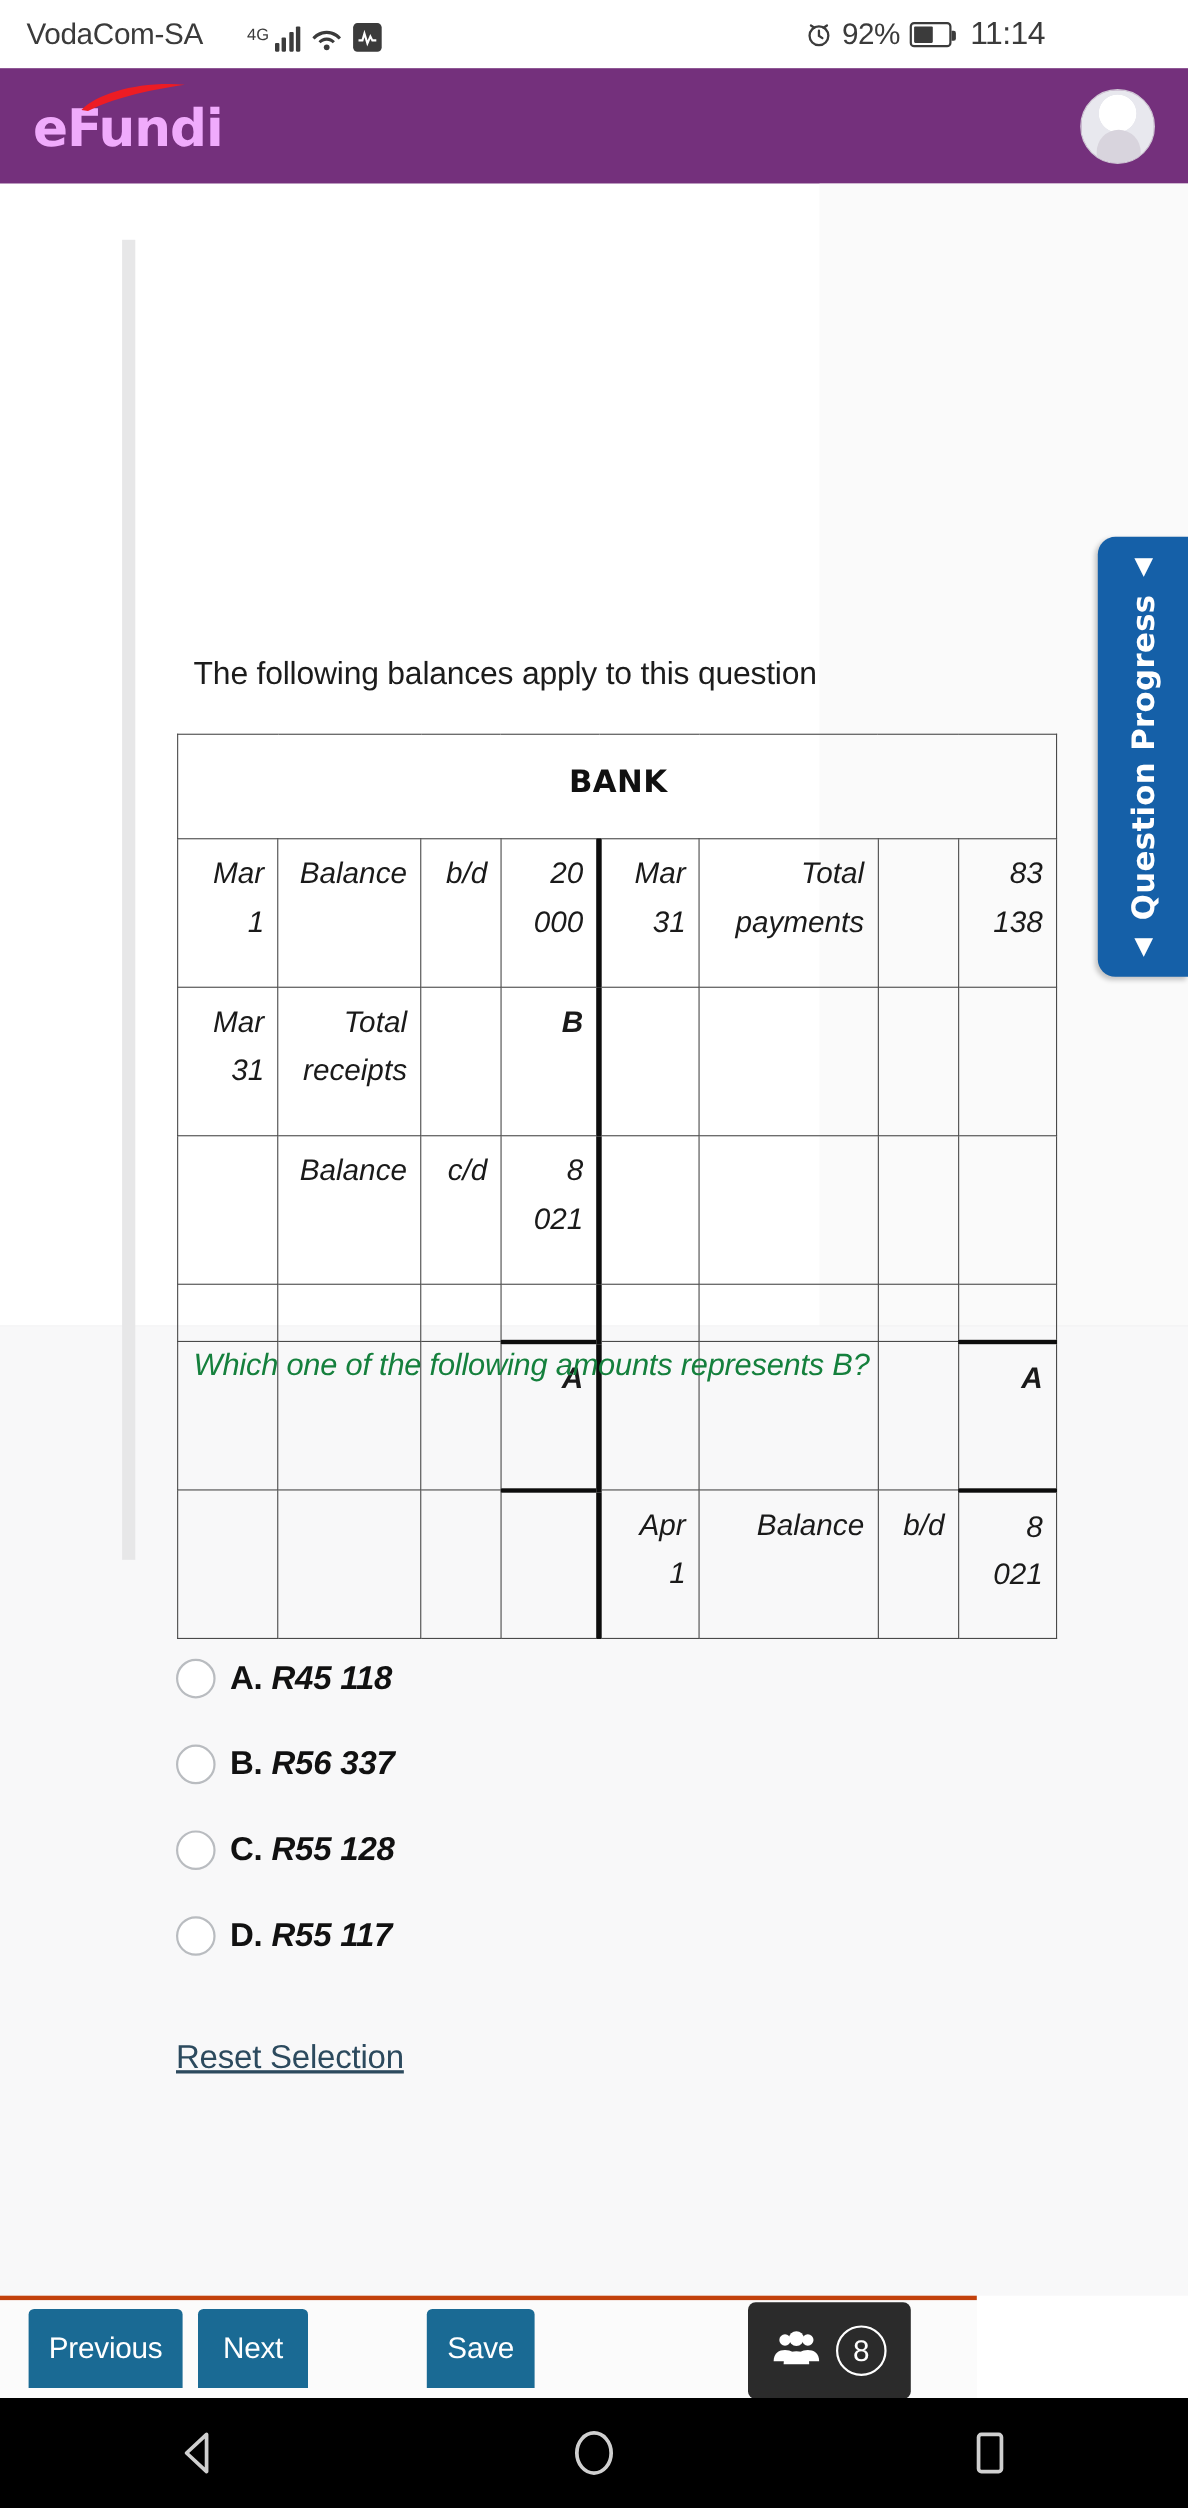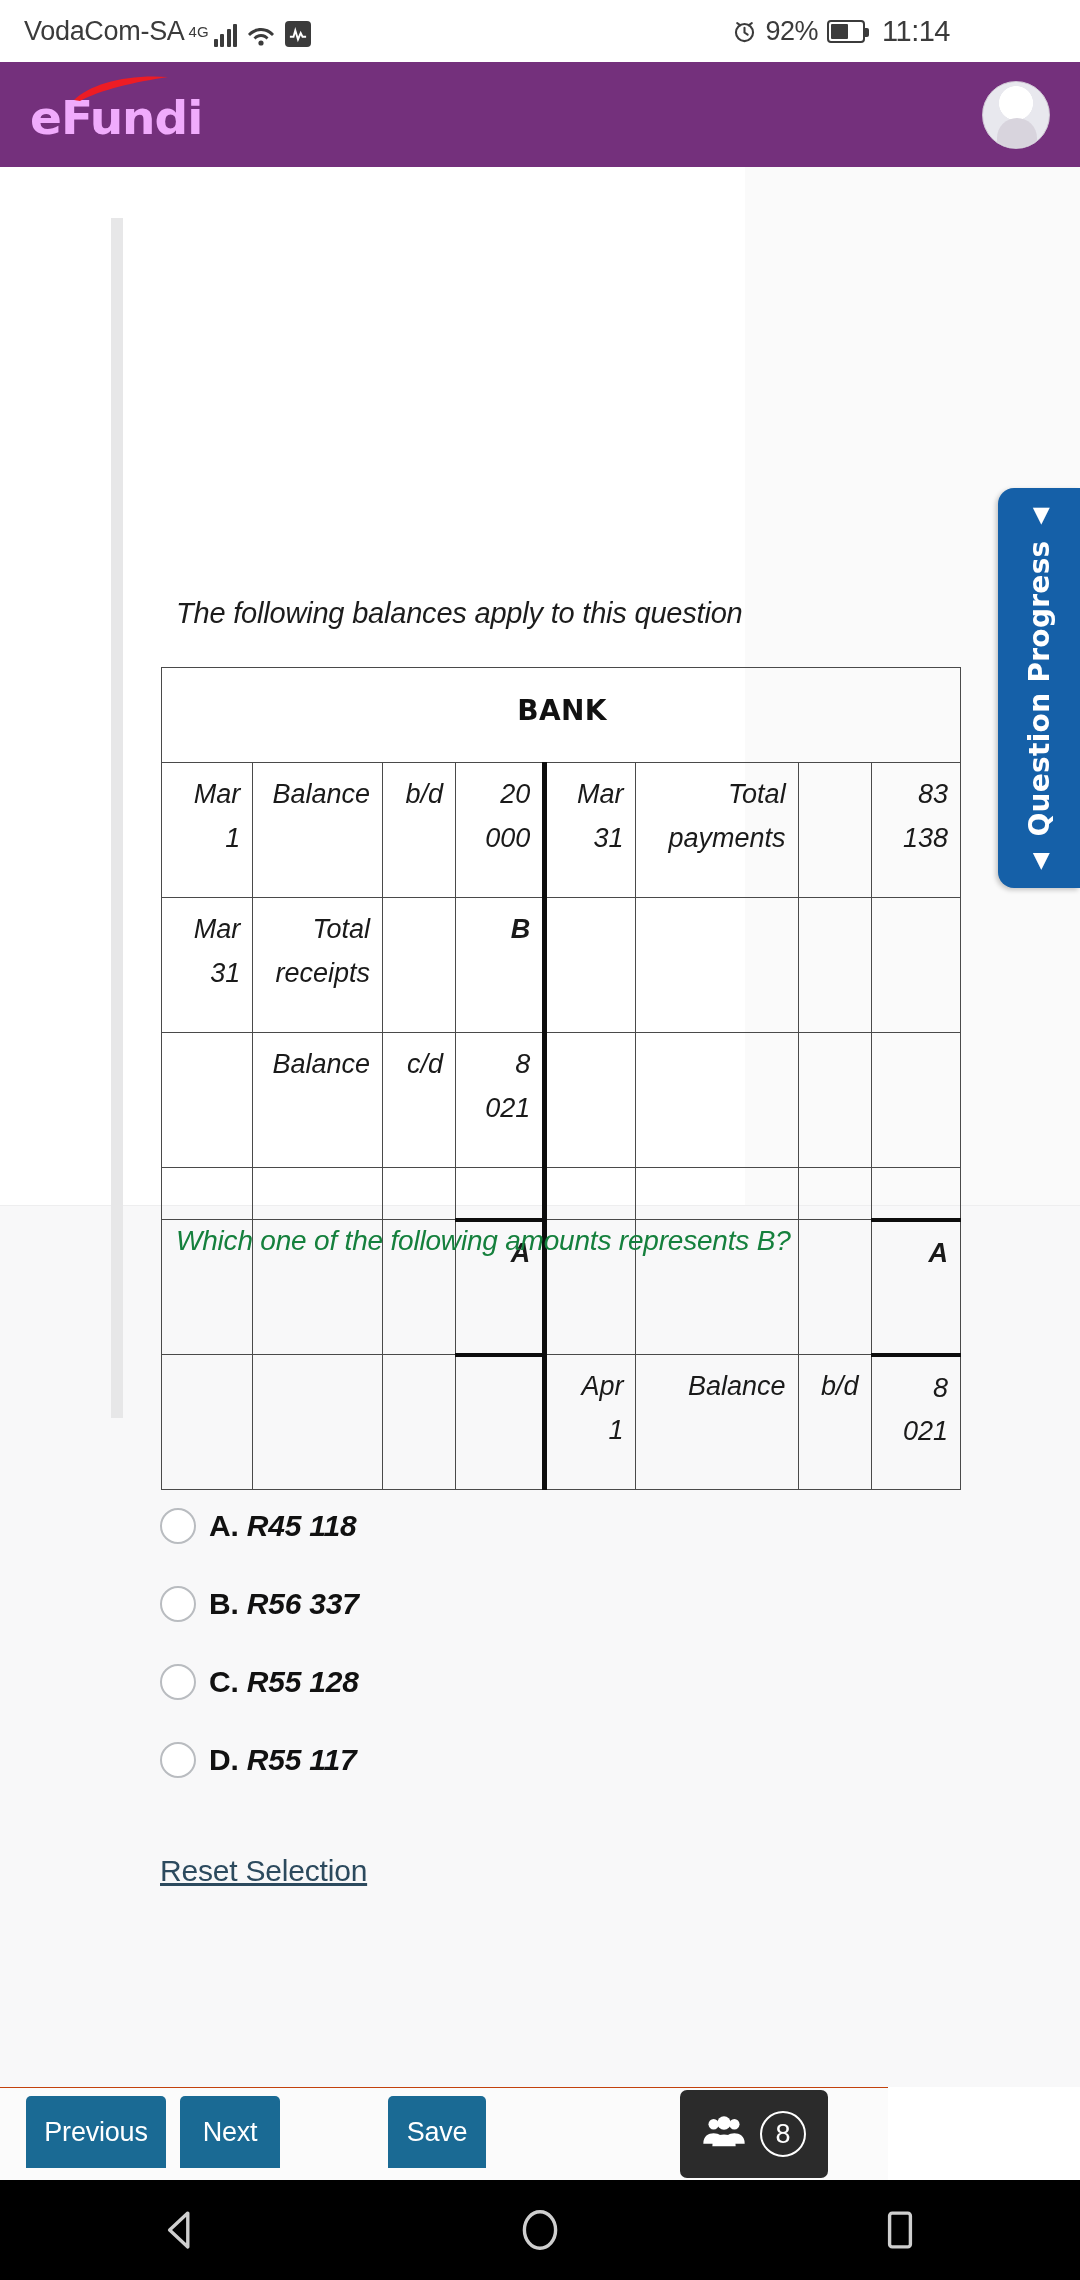--- a/index.html
+++ b/index.html
@@ -12,21 +12,21 @@
   .screen { position: relative; width: 1080px; height: 2280px; background:#fff; }
 
   
   .statusbar {
     position:absolute; top:0; left:0; width:974px; height:62px;
     background:#ffffff; display:flex; align-items:center;
     padding:0 24px; color:#3c3c3c;
   }
   .sb-left { display:flex; align-items:flex-end; gap:4px; }
   .carrier { font-size:27px; letter-spacing:-0.3px; color:#3b3b3b; }
-  .net-type { font-size:15px; vertical-align:super; position:relative; top:-7px; color:#3b3b3b; }
+  .net-type { font-size:15px; vertical-align:super; position:relative; top:-7px; color:#3b3b3b;margin-left:36px; }
   .bars { display:flex; align-items:flex-end; gap:2.5px; height:24px; margin-left:1px; }
   .bars i { display:block; width:4px; background:#3b3b3b; border-radius:1px; }
   .bars i:nth-child(1){height:8px}.bars i:nth-child(2){height:13px}
   .bars i:nth-child(3){height:18px}.bars i:nth-child(4){height:23px}
   .wifi-ico { width:28px; height:24px; margin-left:6px; }
   .act-ico { width:26px; height:26px; margin-left:6px; background:#3b3b3b; border-radius:4px;
              display:flex; align-items:center; justify-content:center; }
   .sb-right { margin-left:auto; display:flex; align-items:center; gap:9px; }
   .alarm-ico { width:25px; height:25px; }
   .batt-pct { font-size:27px; color:#3b3b3b; letter-spacing:-0.5px; }
@@ -61,21 +61,21 @@
     background:#ffffff;
   }
   .panel-split { position:absolute; left:0; top:1038px; width:1080px; height:1px; background:#eeeeef; }
   .panel-lower { position:absolute; left:0; top:1039px; width:1080px; height:881px; background:#f8f8f9; }
   .left-rail { position:absolute; left:111px; top:51px; width:12px; height:1200px;
                background:#e7e7e8; z-index:3; }
   .shade-right { position:absolute; left:745px; top:0; width:335px; height:1039px;
                  background:#fafafa; }
 
   .intro {
-    position:absolute; left:176px; top:430px; font-size:29px; font-style:italic;
+    position:absolute; left:176px; top:430px; font-size:29px; 
     color:#1c1c1c; letter-spacing:-0.2px; z-index:4;
   }
   .question {
     position:absolute; left:176px; top:1058px; font-size:28px; font-style:italic;
     color:#15803d; letter-spacing:-0.2px; z-index:4;
   }
 
   
   .bank-table {
     position:absolute; left:161px; top:500px; width:800px;
@@ -127,21 +127,21 @@
     transform:rotate(-90deg); white-space:nowrap;
     color:#fff; font-weight:bold; font-size:28px; letter-spacing:0.3px;
     display:flex; align-items:center; gap:16px;
     font-family:"DejaVu Sans", sans-serif;
   }
   .qp-tri { font-size:22px; line-height:1; }
 
   
   .actionbar {
     position:absolute; left:0; top:2087px; width:888px; height:93px;
-    background:#fbfbfb; border-top:1px solid #c2410c;
+    background:#fbfbfb; border-top:4px solid #c2410c;
   }
   .btn {
     position:absolute; top:8px; height:72px; background:#1a6a94; color:#ffffff;
     border-radius:5px 5px 0 0; font-size:27px; display:flex; align-items:center;
     justify-content:center; padding:0 20px; letter-spacing:-0.2px;
   }
   .btn-prev { left:26px; width:140px; }
   .btn-next { left:180px; width:100px; }
   .btn-save { left:388px; width:98px;text-align:right; }
   .people-badge {

